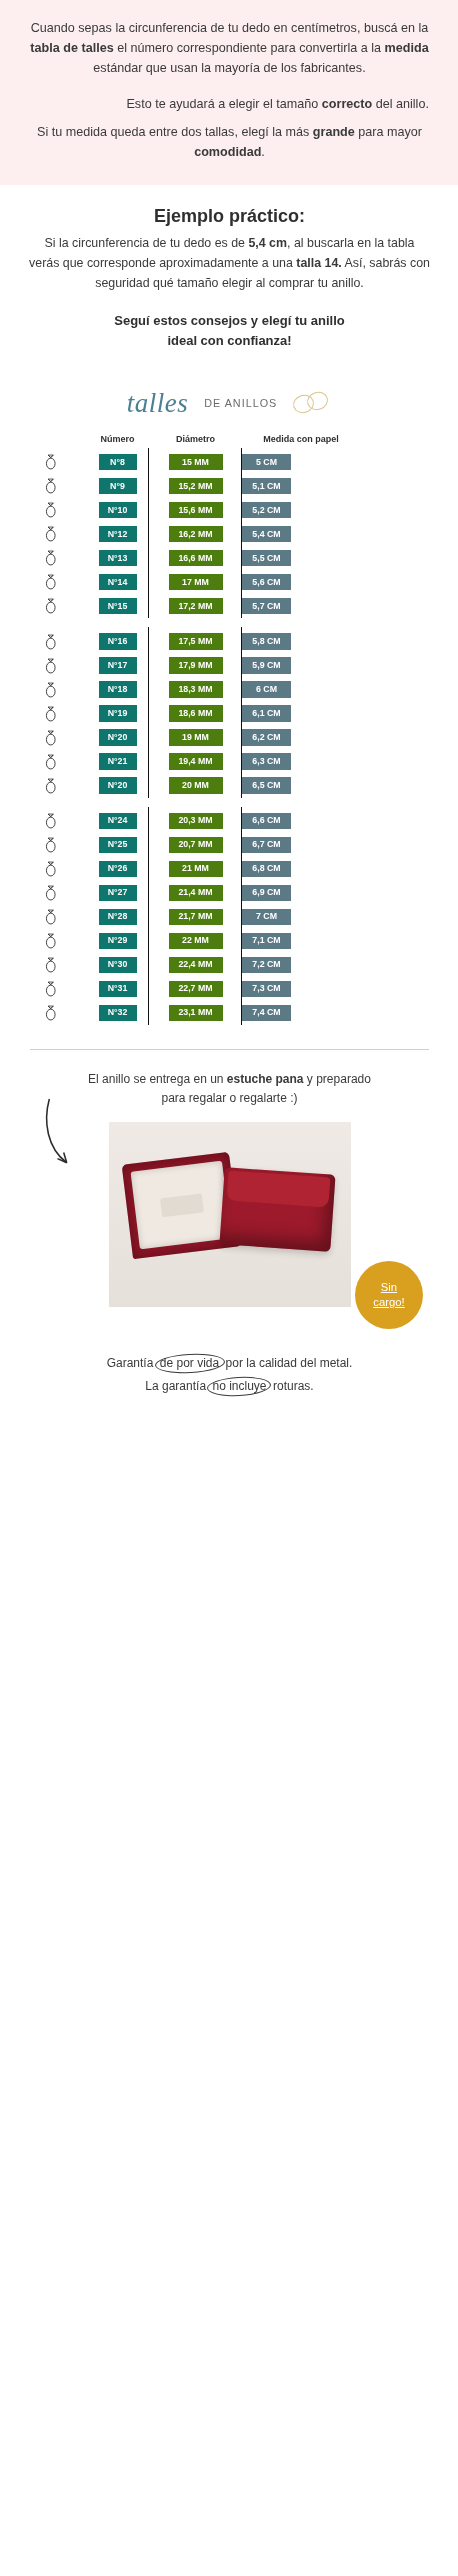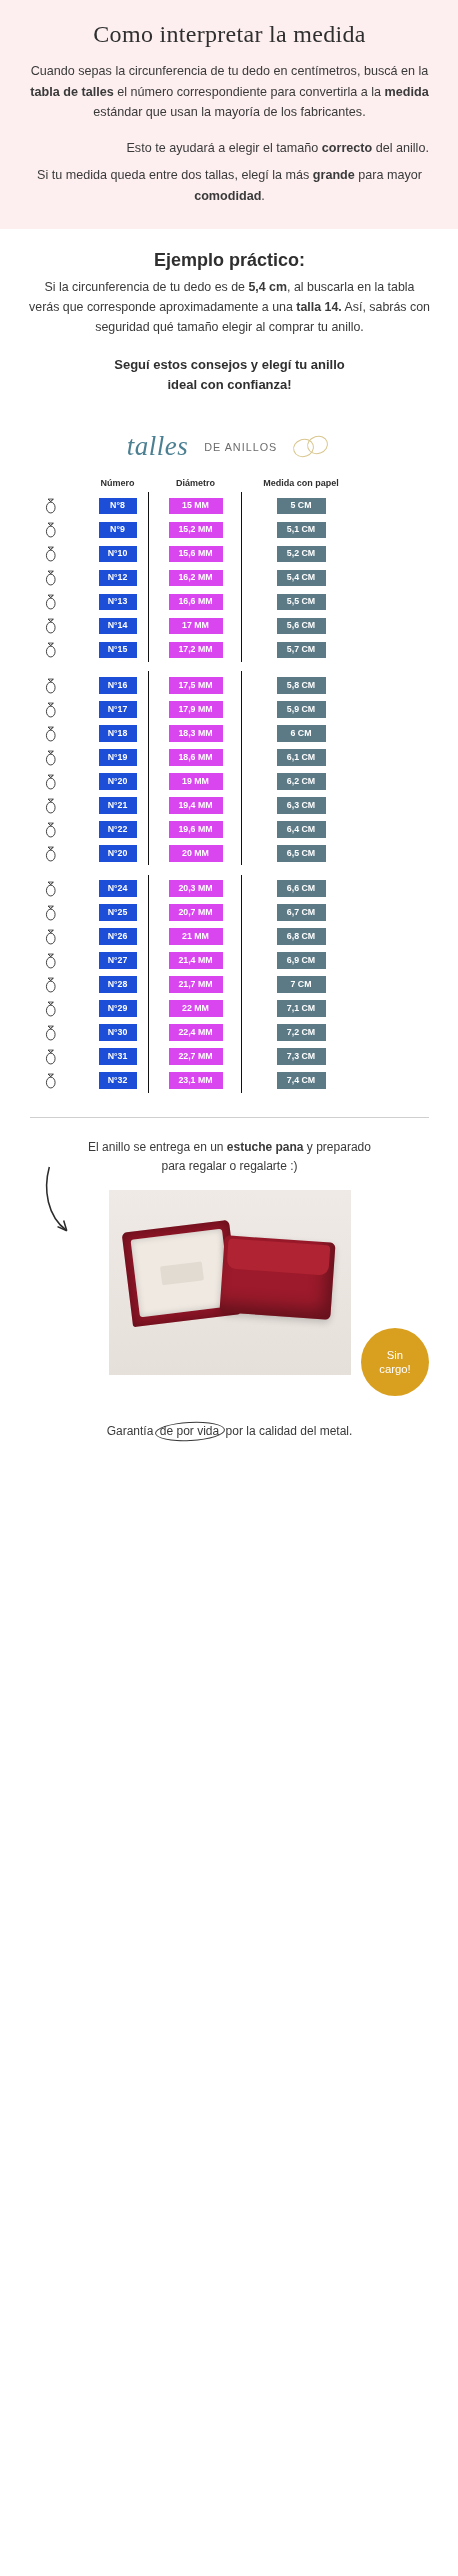--- a/index.html
+++ b/index.html
@@ -126,33 +126,33 @@
   }
   .cell-icon {
     width: 56px;
     display: flex;
     align-items: center;
     justify-content: flex-start;
     padding-left: 13.4px;
   }
   .cell-num { width: 63px; display: flex; justify-content: center; }
   .cell-dia { width: 93px; display: flex; justify-content: center; }
-  .cell-pap { width: 118px; display: flex; justify-content: center; }
+  .cell-pap { width: 118px; display: flex; justify-content: flex-start; }
 
   .chip {
     display: inline-block;
     color: #ffffff;
     font-size: 8.8px;
     font-weight: bold;
     text-align: center;
     padding: 3.6px 0 4.1px 0;
     line-height: 1;
   }
-  .chip-num { background: #1d4ed8; width: 38px; }
-  .chip-dia { background: #d946ef; width: 54px; }
+  .chip-num { background: #0f766e; width: 38px; }
+  .chip-dia { background: #4d7c0f; width: 54px; }
   .chip-pap { background: #5c7a86; width: 49px; }
 
   
   .vline {
     position: absolute;
     top: -2.1px;
     bottom: 0;
     width: 0.5px;
     background: #111;
   }
@@ -237,34 +237,35 @@
   .velvet-base-top {
     position: absolute;
     left: 4.1px; top: 3.1px;
     width: 102px; height: 30px;
     background: #b02332;
     border-radius: 4.1px 4.1px 9.3px 9.3px;
   }
 
   .sin-cargo {
     position: absolute;
-    right: 30px;
+    right: 36px;
     bottom: -21.6px;
     width: 68px;
     height: 68px;
     border-radius: 50%;
     background: #d9a01f;
     color: #ffffff;
     display: flex;
     flex-direction: column;
     align-items: center;
     justify-content: center;
     font-size: 11.3px;
     line-height: 1.25;
     font-weight: normal;
+    text-decoration: underline;
   }
 
   
   .footer {
     padding: 47px 31px 15.5px 31px;
     text-align: center;
   }
   .foot-line {
     font-size: 12px;
     color: #3a3a3a;
@@ -284,21 +285,20 @@
     left: -2.1px; right: -2.1px; top: 0px; bottom: 0px;
     border: 0.8px solid #3a3a3a;
     border-radius: 50%;
     transform: rotate(-3deg);
   }
 </style>
 </head>
 <body>
 
 <section class="pink-panel">
-  <h1 class="pink-title">Como interpretar la medida</h1>
 
   <p class="pink-para p1">
     <span>Cuando sepas la circunferencia de tu dedo en centímetros, buscá en la </span><b>tabla de talles</b><span> el número correspondiente para convertirla a la </span><b>medida</b><span> estándar que usan la mayoría de los fabricantes.</span>
   </p>
 
   <p class="pink-para p2">
     <span>Esto te ayudará a elegir el tamaño </span><b>correcto</b><span> del anillo.</span>
   </p>
 
 
@@ -580,38 +580,20 @@
         </div>
         <div class="row">
           <div class="cell-icon">
             <svg class="ring-ico" width="15.5" height="17.5" viewBox="0 0 30 34">
               <path d="M15 9 L10 4 L20 4 Z" fill="none" stroke="#1a1a1a" stroke-width="1.4"></path>
               <path d="M10 4 L15 8.6 L20 4" fill="none" stroke="#1a1a1a" stroke-width="1.2"></path>
               <ellipse cx="15" cy="20.5" rx="8.4" ry="10.5" fill="none" stroke="#1a1a1a" stroke-width="1.6"></ellipse>
             </svg>
           </div>
           <div class="cell-num">
-            <span class="chip chip-num">N°22</span>
-          </div>
-          <div class="cell-dia">
-            <span class="chip chip-dia">19,6 MM</span>
-          </div>
-          <div class="cell-pap">
-            <span class="chip chip-pap">6,4 CM</span>
-          </div>
-        </div>
-        <div class="row">
-          <div class="cell-icon">
-            <svg class="ring-ico" width="15.5" height="17.5" viewBox="0 0 30 34">
-              <path d="M15 9 L10 4 L20 4 Z" fill="none" stroke="#1a1a1a" stroke-width="1.4"></path>
-              <path d="M10 4 L15 8.6 L20 4" fill="none" stroke="#1a1a1a" stroke-width="1.2"></path>
-              <ellipse cx="15" cy="20.5" rx="8.4" ry="10.5" fill="none" stroke="#1a1a1a" stroke-width="1.6"></ellipse>
-            </svg>
-          </div>
-          <div class="cell-num">
             <span class="chip chip-num">N°20</span>
           </div>
           <div class="cell-dia">
             <span class="chip chip-dia">20 MM</span>
           </div>
           <div class="cell-pap">
             <span class="chip chip-pap">6,5 CM</span>
           </div>
         </div>
       </div>
@@ -813,14 +795,17 @@
   <div class="sin-cargo">
     <span>Sin</span>
     <span>cargo!</span>
   </div>
 </section>
 
 <footer class="footer">
   <div class="foot-line">
     <span>Garantía </span><span class="ellipse-mark">de por vida</span><span> por la calidad del metal.</span>
   </div>
+  <div class="foot-line">
+    <span>La garantía </span><span class="ellipse-mark">no incluye</span><span> roturas.</span>
+  </div>
 </footer>
 
 
 </body></html>

